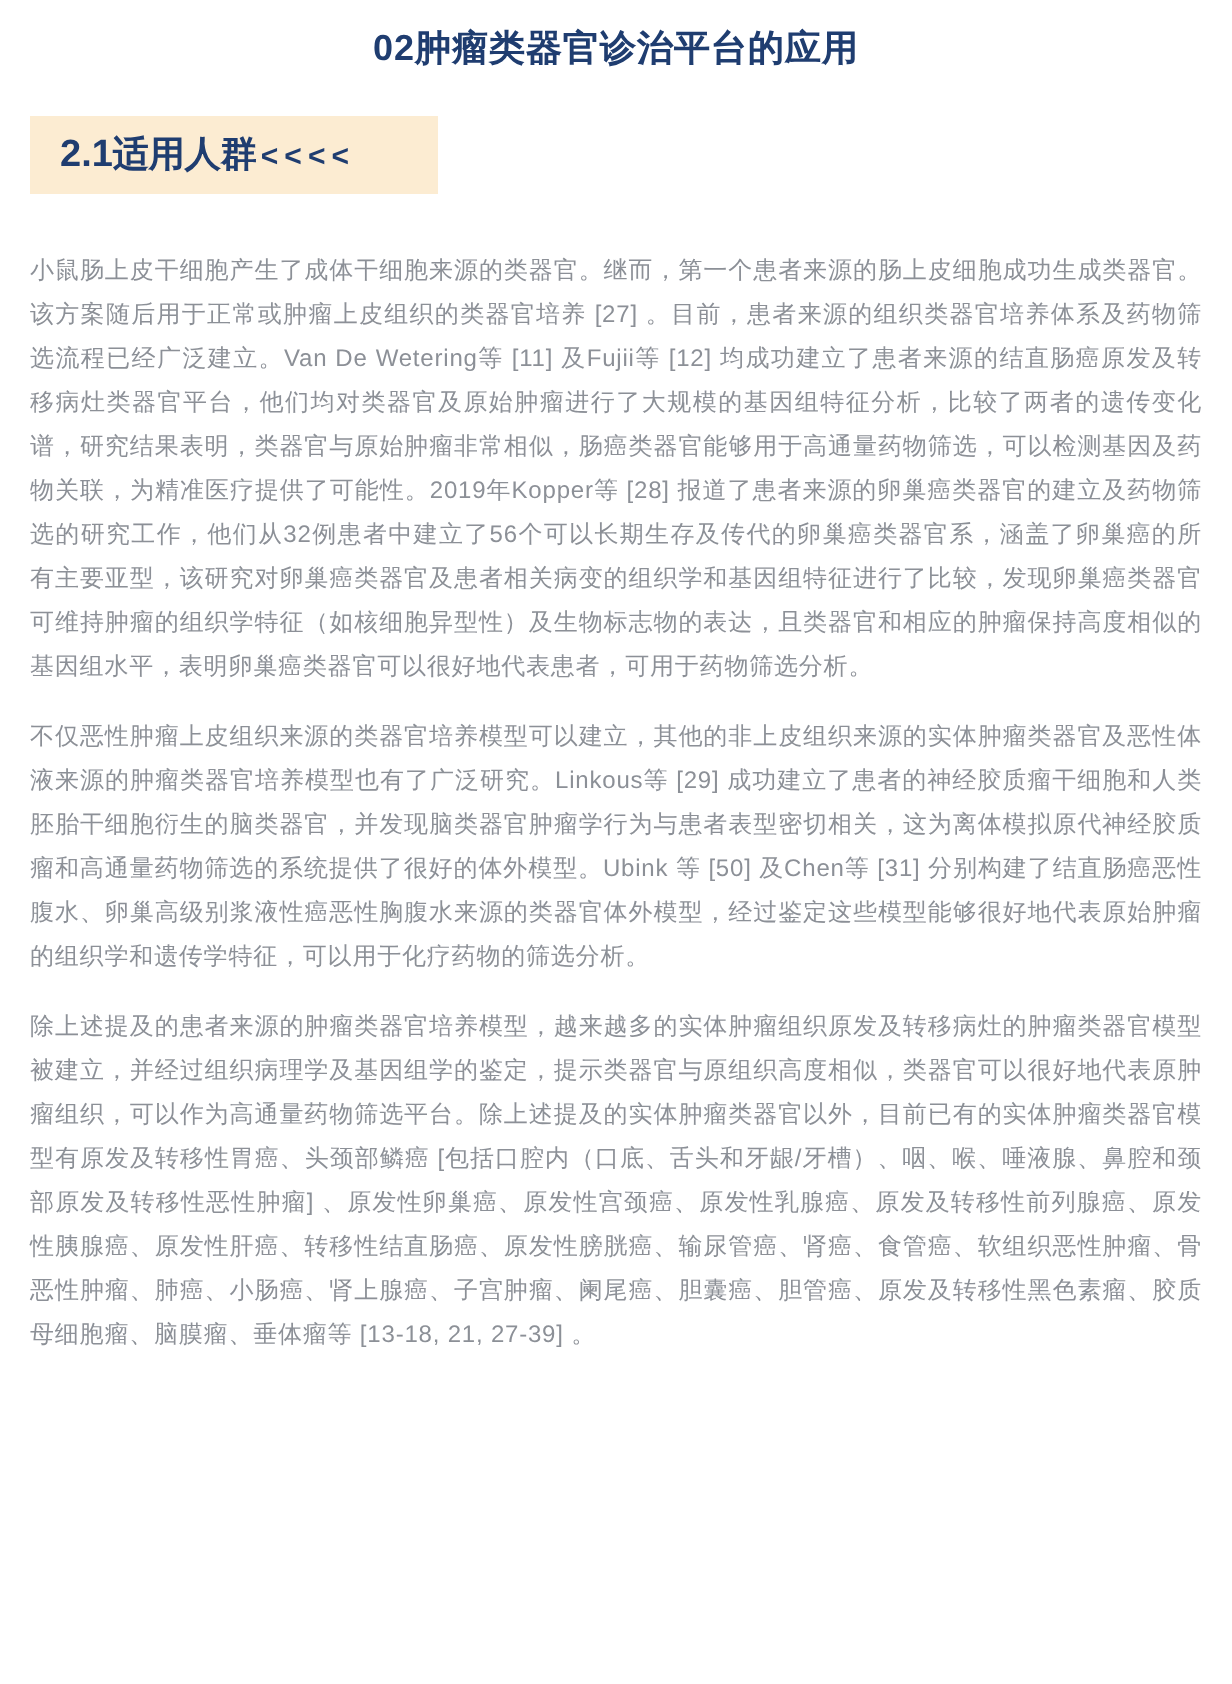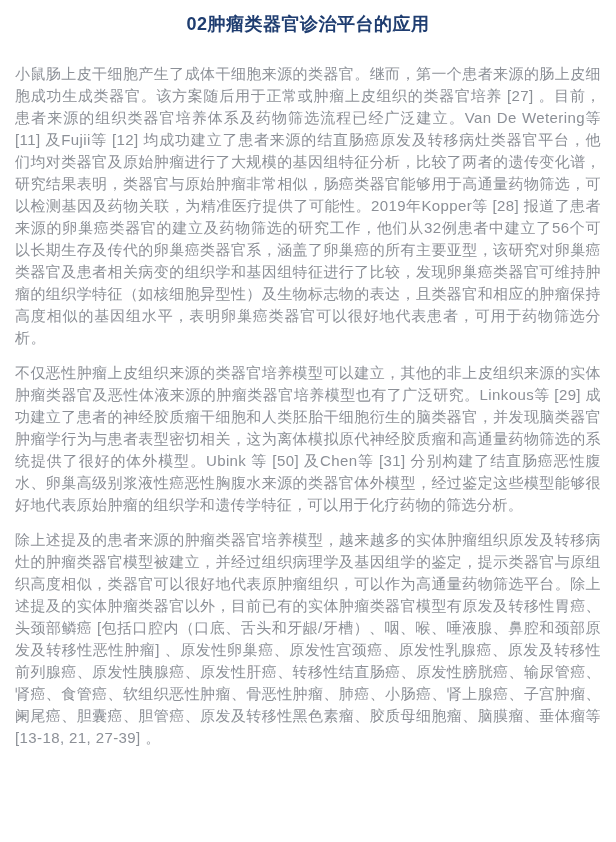--- a/index.html
+++ b/index.html
@@ -41,35 +41,40 @@
   .heading-chevrons {
     color: #1f3d70;
     font-weight: bold;
     font-size: 15px;
     letter-spacing: 3px;
     margin-left: 2px;
   }
   .body-text p {
     margin: 0;
     color: #8c9097;
-    font-size: 15px;
+    font-size: 12px;
     line-height: 22px;
     text-align: justify;
     letter-spacing: 0.4px;
   }
   .body-text p.first { margin-top: 27px; }
   .body-text p + p { margin-top: 13px; }
 </style>
 </head>
 <body>
 
 <div class="page">
 
   <div class="doc-title">02肿瘤类器官诊治平台的应用</div>
 
+  <div class="heading-row">
+    <div class="heading-block">
+      <span class="heading-number">2.1</span><span class="heading-label">适用人群</span><span class="heading-chevrons">&lt;&lt;&lt;&lt;</span>
+    </div>
+  </div>
 
   <div class="body-text">
     <p class="first">小鼠肠上皮干细胞产生了成体干细胞来源的类器官。继而，第一个患者来源的肠上皮细胞成功生成类器官。该方案随后用于正常或肿瘤上皮组织的类器官培养 [27] 。目前，患者来源的组织类器官培养体系及药物筛选流程已经广泛建立。Van De Wetering等 [11] 及Fujii等 [12] 均成功建立了患者来源的结直肠癌原发及转移病灶类器官平台，他们均对类器官及原始肿瘤进行了大规模的基因组特征分析，比较了两者的遗传变化谱，研究结果表明，类器官与原始肿瘤非常相似，肠癌类器官能够用于高通量药物筛选，可以检测基因及药物关联，为精准医疗提供了可能性。2019年Kopper等 [28] 报道了患者来源的卵巢癌类器官的建立及药物筛选的研究工作，他们从32例患者中建立了56个可以长期生存及传代的卵巢癌类器官系，涵盖了卵巢癌的所有主要亚型，该研究对卵巢癌类器官及患者相关病变的组织学和基因组特征进行了比较，发现卵巢癌类器官可维持肿瘤的组织学特征（如核细胞异型性）及生物标志物的表达，且类器官和相应的肿瘤保持高度相似的基因组水平，表明卵巢癌类器官可以很好地代表患者，可用于药物筛选分析。</p>
     <p>不仅恶性肿瘤上皮组织来源的类器官培养模型可以建立，其他的非上皮组织来源的实体肿瘤类器官及恶性体液来源的肿瘤类器官培养模型也有了广泛研究。Linkous等 [29] 成功建立了患者的神经胶质瘤干细胞和人类胚胎干细胞衍生的脑类器官，并发现脑类器官肿瘤学行为与患者表型密切相关，这为离体模拟原代神经胶质瘤和高通量药物筛选的系统提供了很好的体外模型。Ubink 等 [50] 及Chen等 [31] 分别构建了结直肠癌恶性腹水、卵巢高级别浆液性癌恶性胸腹水来源的类器官体外模型，经过鉴定这些模型能够很好地代表原始肿瘤的组织学和遗传学特征，可以用于化疗药物的筛选分析。</p>
     <p>除上述提及的患者来源的肿瘤类器官培养模型，越来越多的实体肿瘤组织原发及转移病灶的肿瘤类器官模型被建立，并经过组织病理学及基因组学的鉴定，提示类器官与原组织高度相似，类器官可以很好地代表原肿瘤组织，可以作为高通量药物筛选平台。除上述提及的实体肿瘤类器官以外，目前已有的实体肿瘤类器官模型有原发及转移性胃癌、头颈部鳞癌 [包括口腔内（口底、舌头和牙龈/牙槽）、咽、喉、唾液腺、鼻腔和颈部原发及转移性恶性肿瘤] 、原发性卵巢癌、原发性宫颈癌、原发性乳腺癌、原发及转移性前列腺癌、原发性胰腺癌、原发性肝癌、转移性结直肠癌、原发性膀胱癌、输尿管癌、肾癌、食管癌、软组织恶性肿瘤、骨恶性肿瘤、肺癌、小肠癌、肾上腺癌、子宫肿瘤、阑尾癌、胆囊癌、胆管癌、原发及转移性黑色素瘤、胶质母细胞瘤、脑膜瘤、垂体瘤等 [13-18, 21, 27-39] 。</p>
   </div>
 
 </div>
 
 </body></html>

